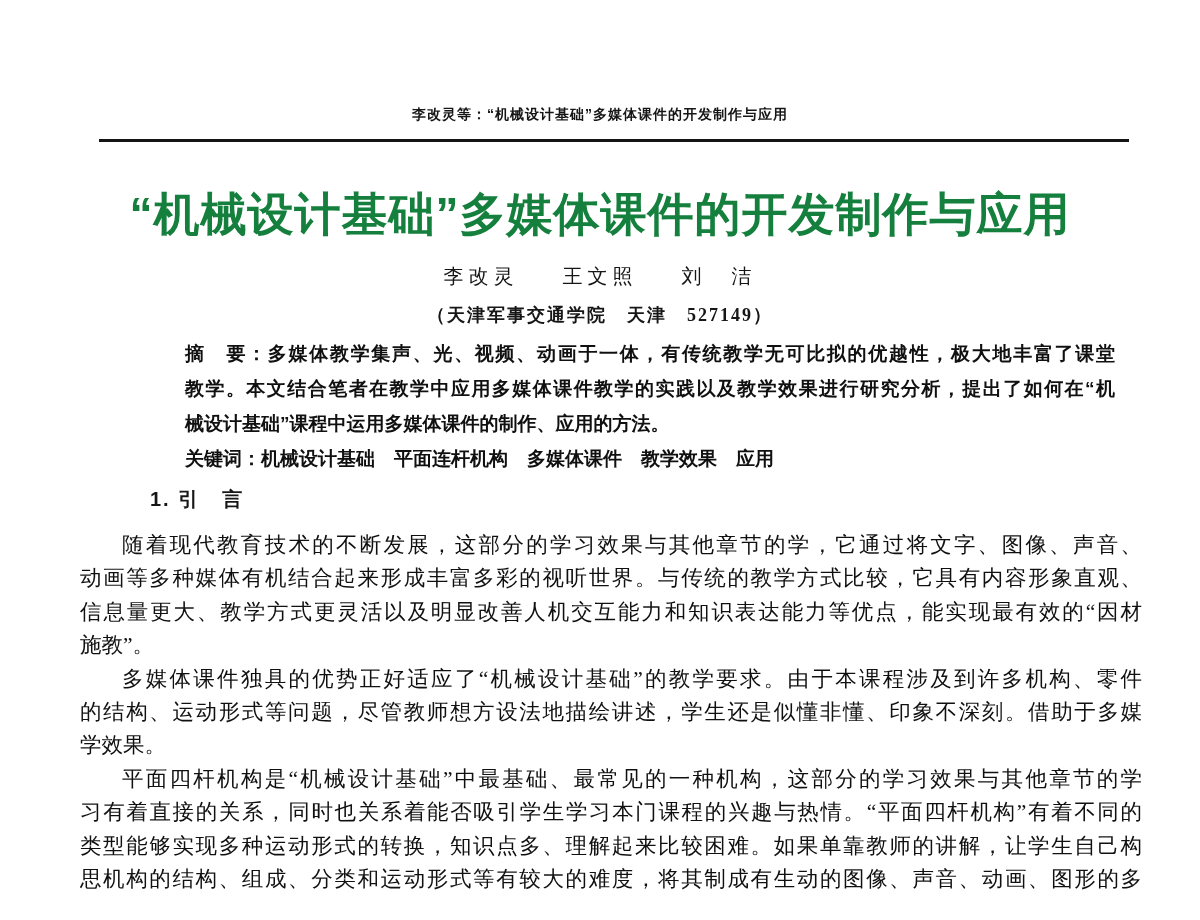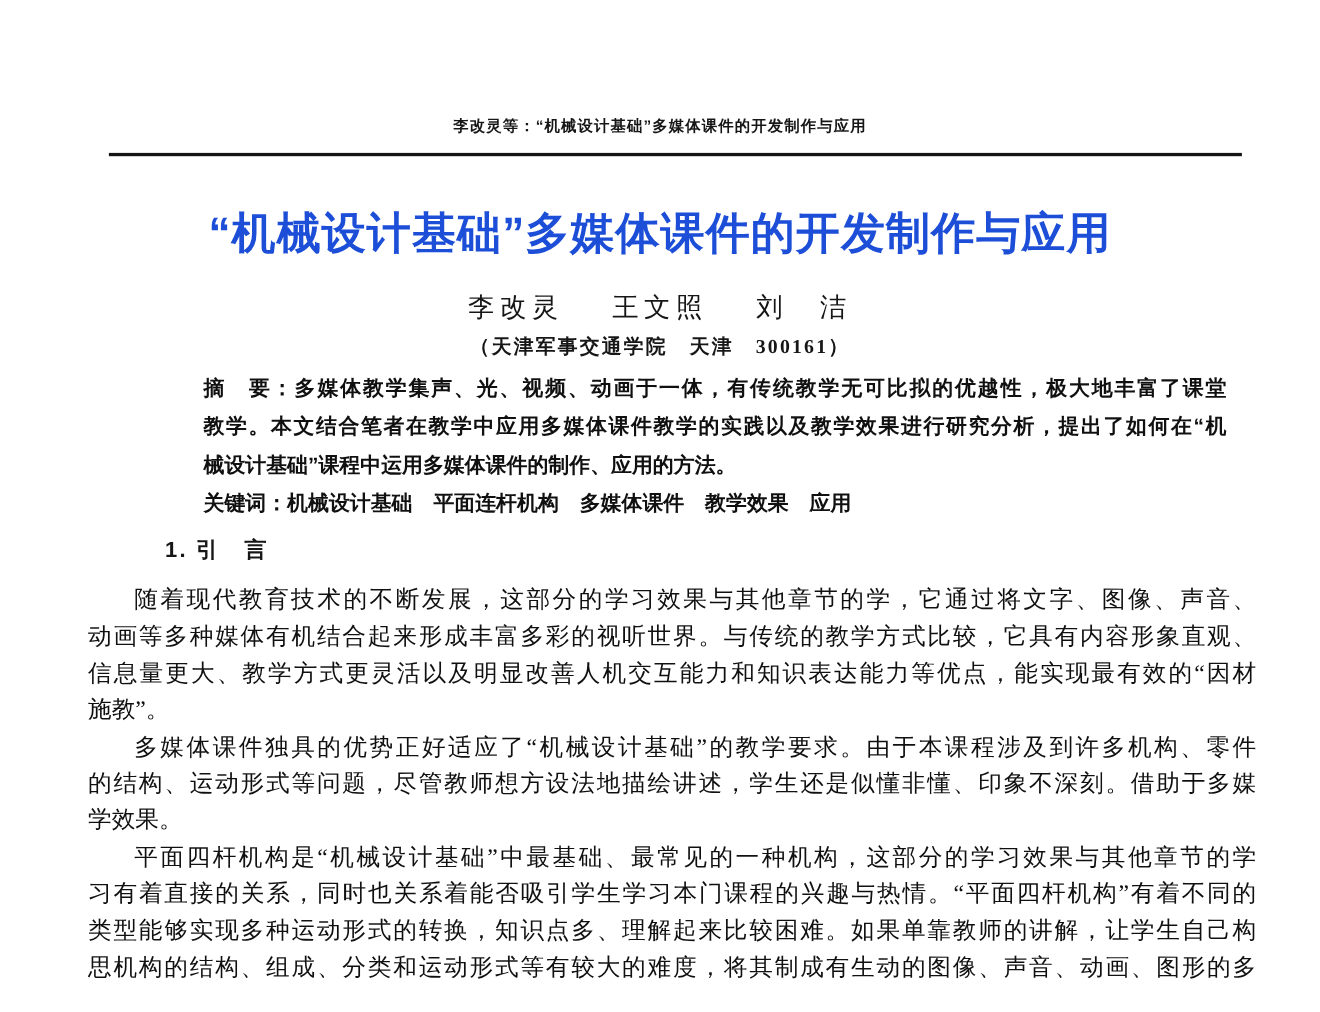--- a/index.html
+++ b/index.html
@@ -10,28 +10,28 @@
   .page{position:relative;width:1200px;height:920px;background:#fff}
 
   .running-head{
     position:absolute;top:106px;left:0;width:100%;text-align:center;
     font-family:"Liberation Sans",sans-serif;font-weight:700;font-size:14px;letter-spacing:1px;
   }
   .head-rule{position:absolute;top:139px;left:99px;width:1030px;height:3px;background:#141414}
 
   .title{
     position:absolute;top:184px;left:0;width:100%;margin:0;text-align:center;
-    font-family:"Liberation Sans",sans-serif;font-weight:900;font-size:40px;letter-spacing:1px;
-    color:#1d4ed8;
+    font-family:"Liberation Sans",sans-serif;font-weight:900;font-size:46px;letter-spacing:1px;
+    color:#15803d;
   }
 
   .authors{
     position:absolute;top:263px;left:0;width:100%;
     display:flex;justify-content:center;gap:44px;
-    font-size:24px;letter-spacing:5px;font-weight:500;
+    font-size:20px;letter-spacing:5px;font-weight:500;
   }
   .affiliation{
     position:absolute;top:303px;left:0;width:100%;text-align:center;
     font-size:18px;letter-spacing:2px;font-weight:600;
   }
 
   .abstract{
     position:absolute;top:336px;left:185px;width:930px;
     font-family:"Liberation Sans",sans-serif;font-weight:700;font-size:19px;line-height:35px;
     color:#101010;
@@ -62,21 +62,21 @@
   <div class="head-rule"></div>
 
   <h1 class="title">“机械设计基础”多媒体课件的开发制作与应用</h1>
 
   <div class="authors">
     <span>李改灵</span>
     <span>王文照</span>
     <span>刘　洁</span>
   </div>
 
-  <div class="affiliation">（天津军事交通学院　天津　300161）</div>
+  <div class="affiliation">（天津军事交通学院　天津　527149）</div>
 
   <div class="abstract">
     <div class="a-line just"><span class="lbl">摘　要：</span><span>多媒体教学集声、光、视频、动画于一体，有传统教学无可比拟的优越性，极大地丰富了课堂</span></div>
     <div class="a-line just">教学。本文结合笔者在教学中应用多媒体课件教学的实践以及教学效果进行研究分析，提出了如何在“机</div>
     <div class="a-line">械设计基础”课程中运用多媒体课件的制作、应用的方法。</div>
     <div class="a-line"><span class="lbl">关键词：</span><span>机械设计基础　平面连杆机构　多媒体课件　教学效果　应用</span></div>
   </div>
 
   <div class="sec-heading">1. 引　言</div>
 

